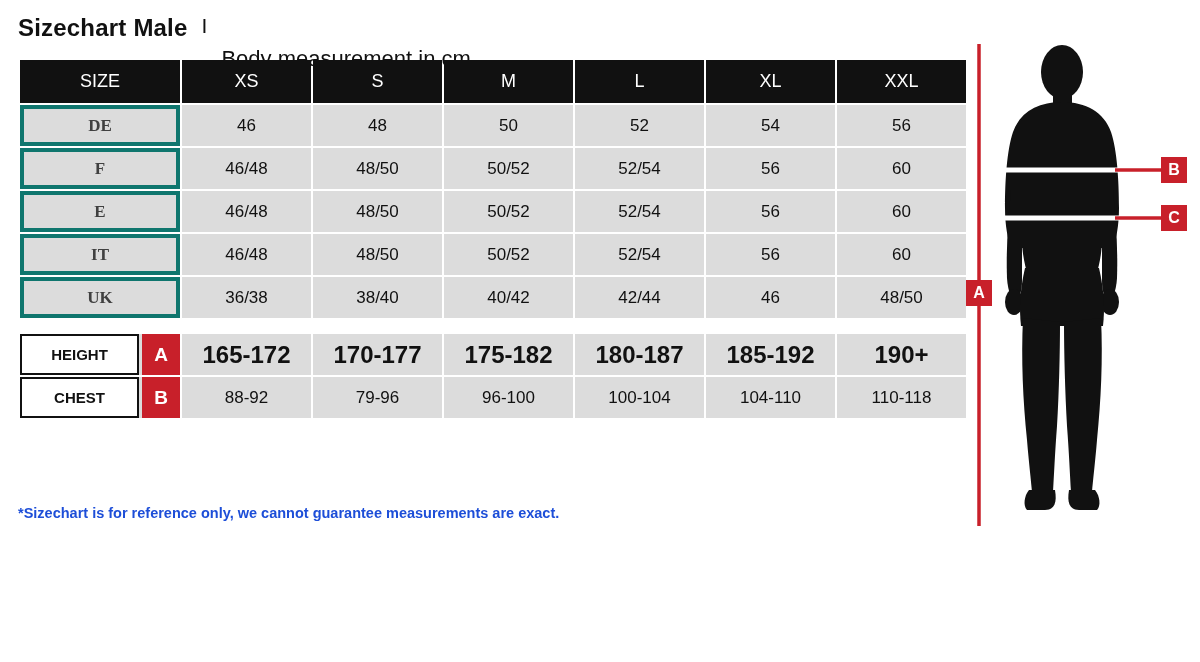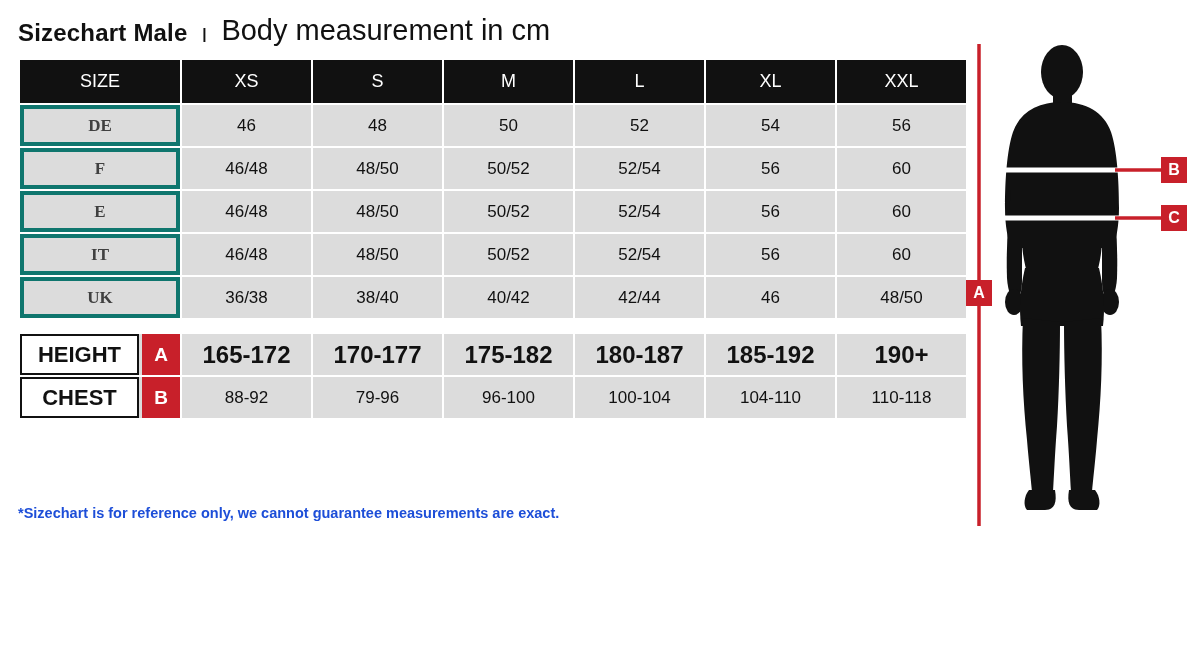--- a/index.html
+++ b/index.html
@@ -17,38 +17,39 @@
     height: 662px;
     background: #fff;
   }
 
   
   .title-row {
     position: absolute;
     left: 18px;
     top: 14px;
     display: flex;
-    align-items: flex-end;
+    align-items: flex-start;
     gap: 10px;
     white-space: nowrap;
   }
   .title-main {
     font-size: 24px;
     font-weight: bold;
     letter-spacing: 0.2px;
   }
   .title-sep {
     font-size: 21px;
     font-weight: normal;
     color: #111;
     padding: 0 4px;
   }
   .title-sub {
-    font-size: 29px;
+    font-size: 22px;
     font-weight: normal;
+    margin-top: 32px;
   }
 
   
   .table-wrap {
     position: absolute;
     left: 18px;
     top: 58px;
     width: 947px;
   }
   table.sizechart {
@@ -99,21 +100,21 @@
     align-items: stretch;
     height: 41px;
   }
   .meas-name {
     flex: 1;
     border: 2px solid #111111;
     display: flex;
     align-items: center;
     justify-content: center;
     font-weight: bold;
-    font-size: 22px;
+    font-size: 15px;
     background: #ffffff;
     color: #111;
   }
   .meas-key {
     width: 38px;
     margin-left: 3px;
     background: #c8202a;
     color: #ffffff;
     font-weight: bold;
     font-size: 19px;

